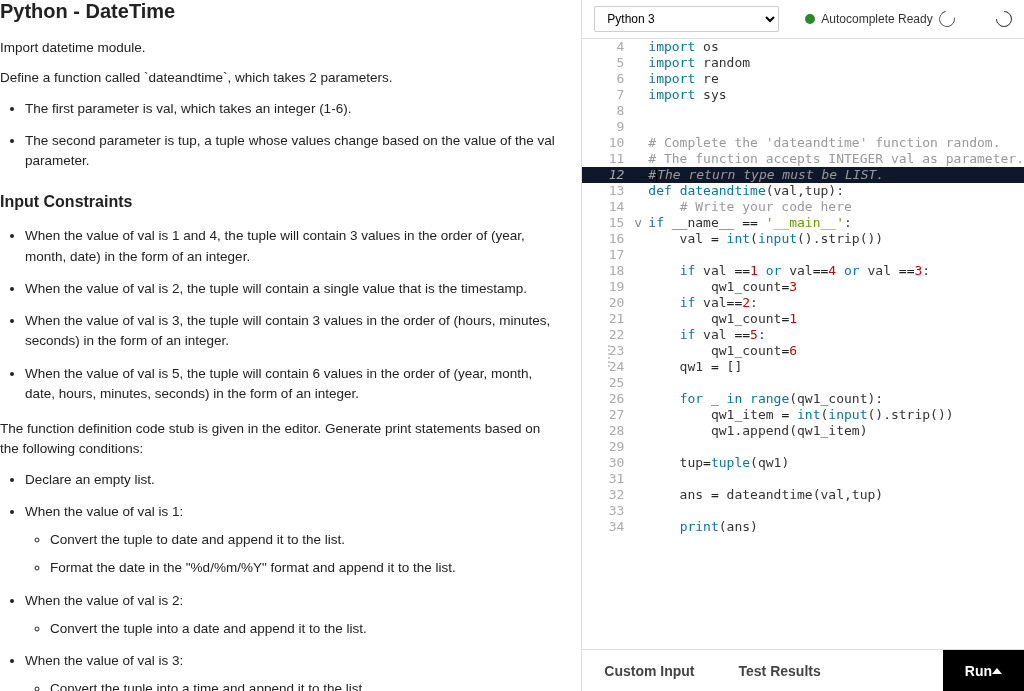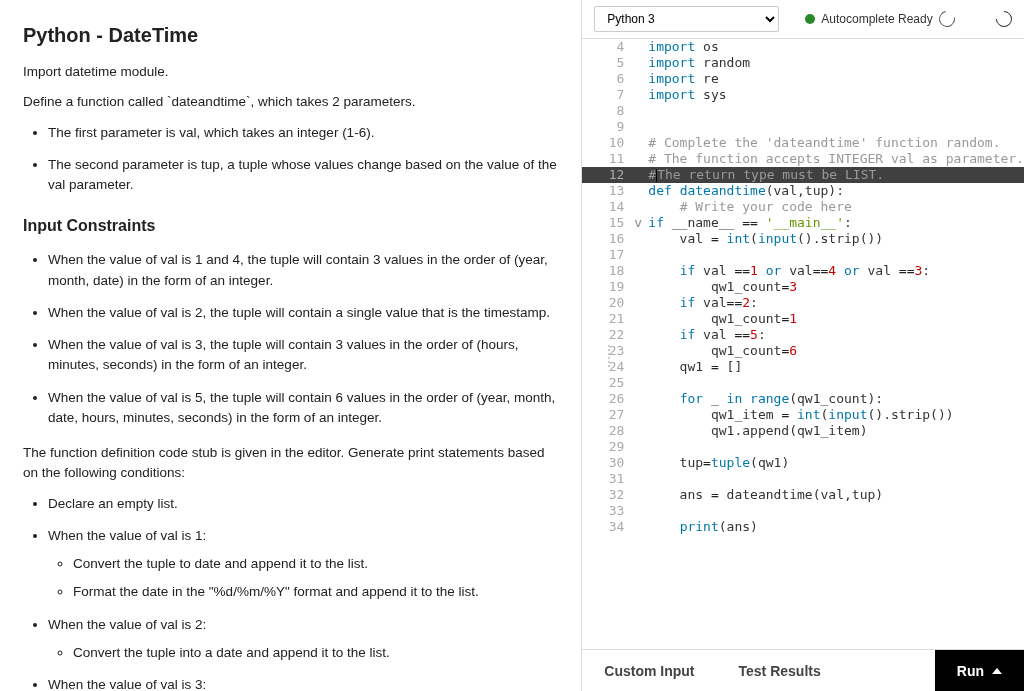--- a/index.html
+++ b/index.html
@@ -1,41 +1,41 @@
 <!DOCTYPE html>
 <html><head>
 <meta charset="utf-8">
 <style>
 * { margin:0; padding:0; box-sizing:border-box; }
 body { font-family: -apple-system, BlinkMacSystemFont, "Segoe UI", Arial, sans-serif; font-size:14px; color:#333; background:#fff; display:flex; width:1024px; height:691px; overflow:hidden; }
-.left { width:615px; padding:0 20px 0 23px; overflow-y:auto;margin-top:24px; }
+.left { width:615px; padding:0 20px 0 0; overflow-y:auto; }
 .left h1 { font-size:20px; font-weight:700; color:#222; margin-bottom:15px; }
 .left p { font-size:13.5px; line-height:1.5; margin-bottom:10px; color:#222; }
 .left h2 { font-size:16px; font-weight:700; color:#222; margin:22px 0 15px; }
 .left ul { list-style:disc; padding-left:25px; margin-bottom:15px; }
 .left ul li { font-size:13.5px; line-height:1.5; margin-bottom:12px; color:#222; }
 .left ul ul { list-style:circle; margin-top:8px; margin-bottom:0; }
 .left ul ul li { margin-bottom:8px; }
 .right { flex:1; display:flex; flex-direction:column; border-left:1px solid #ddd; }
 .topbar { height:39px; border-bottom:1px solid #ddd; display:flex; align-items:center; padding:0 12px; gap:26px; }
 .lang-select { height:26px; border:1px solid #ccc; border-radius:2px; background:#fff; padding:0 8px; font-size:12px; width:185px; }
 .autocomplete { display:flex; align-items:center; gap:6px; font-size:12px; color:#333; }
 .dot { width:10px; height:10px; border-radius:50%; background:#2a8a2a; }
 .refresh-icon { width:16px; height:16px; border:1.5px solid #555; border-radius:50%; border-top-color:transparent; transform:rotate(35deg); }
 .reset-icon { margin-left:auto; width:16px; height:16px; border:1.5px solid #333; border-radius:50%; border-top-color:transparent; transform:rotate(-45deg); }
 .editor { flex:1; overflow:auto; font-family:Consolas, Menlo, monospace; font-size:13px; line-height:16px; background:#fff; }
 .code-row { display:flex; white-space:pre; }
 .gutter { width:52px; text-align:right; color:#aaa; padding-right:10px; user-select:none; flex-shrink:0; }
 .fold { width:14px; color:#888; flex-shrink:0; }
 .code { flex:1; }
-.code-row.hl { background:#404040; }
+.code-row.hl { background:#0f172a;font-style:italic; }
 .kw { color:#0077aa; } .str { color:#690; } .num { color:#c00; } .com { color:#999; } .fn { color:#0077aa; } .op { color:#222; } .bi { color:#0077aa; }
 .bottombar { height:42px; border-top:1px solid #ddd; display:flex; align-items:center; }
 .tab { padding:0 22px; height:100%; display:flex; align-items:center; font-size:14px; font-weight:600; color:#444; cursor:pointer; }
-.run-btn { margin-left:auto; height:42px; background:#000; color:#fff; border:none; padding:0 22px; font-size:14px; font-weight:600; display:flex; align-items:center; gap:8px; cursor:pointer; }
+.run-btn { margin-left:auto; height:42px; background:#000; color:#fff; border:none; padding:0 22px; font-size:14px; font-weight:600; display:flex; align-items:center; gap:0; cursor:pointer; }
 .run-btn .caret { width:0; height:0; border-left:5px solid transparent; border-right:5px solid transparent; border-bottom:6px solid #fff; }
 .drag-handle { width:8px; align-self:center; display:flex; flex-direction:column; gap:2px; position:absolute; left:608px; top:345px; }
 .drag-handle span { width:2px; height:2px; background:#bbb; border-radius:50%; }
 .cursor { display:inline-block; width:1px; height:13px; background:#000; vertical-align:middle; }
 </style>
 </head>
 <body>
 
 <div class="left">
   <h1>Python - DateTime</h1>

